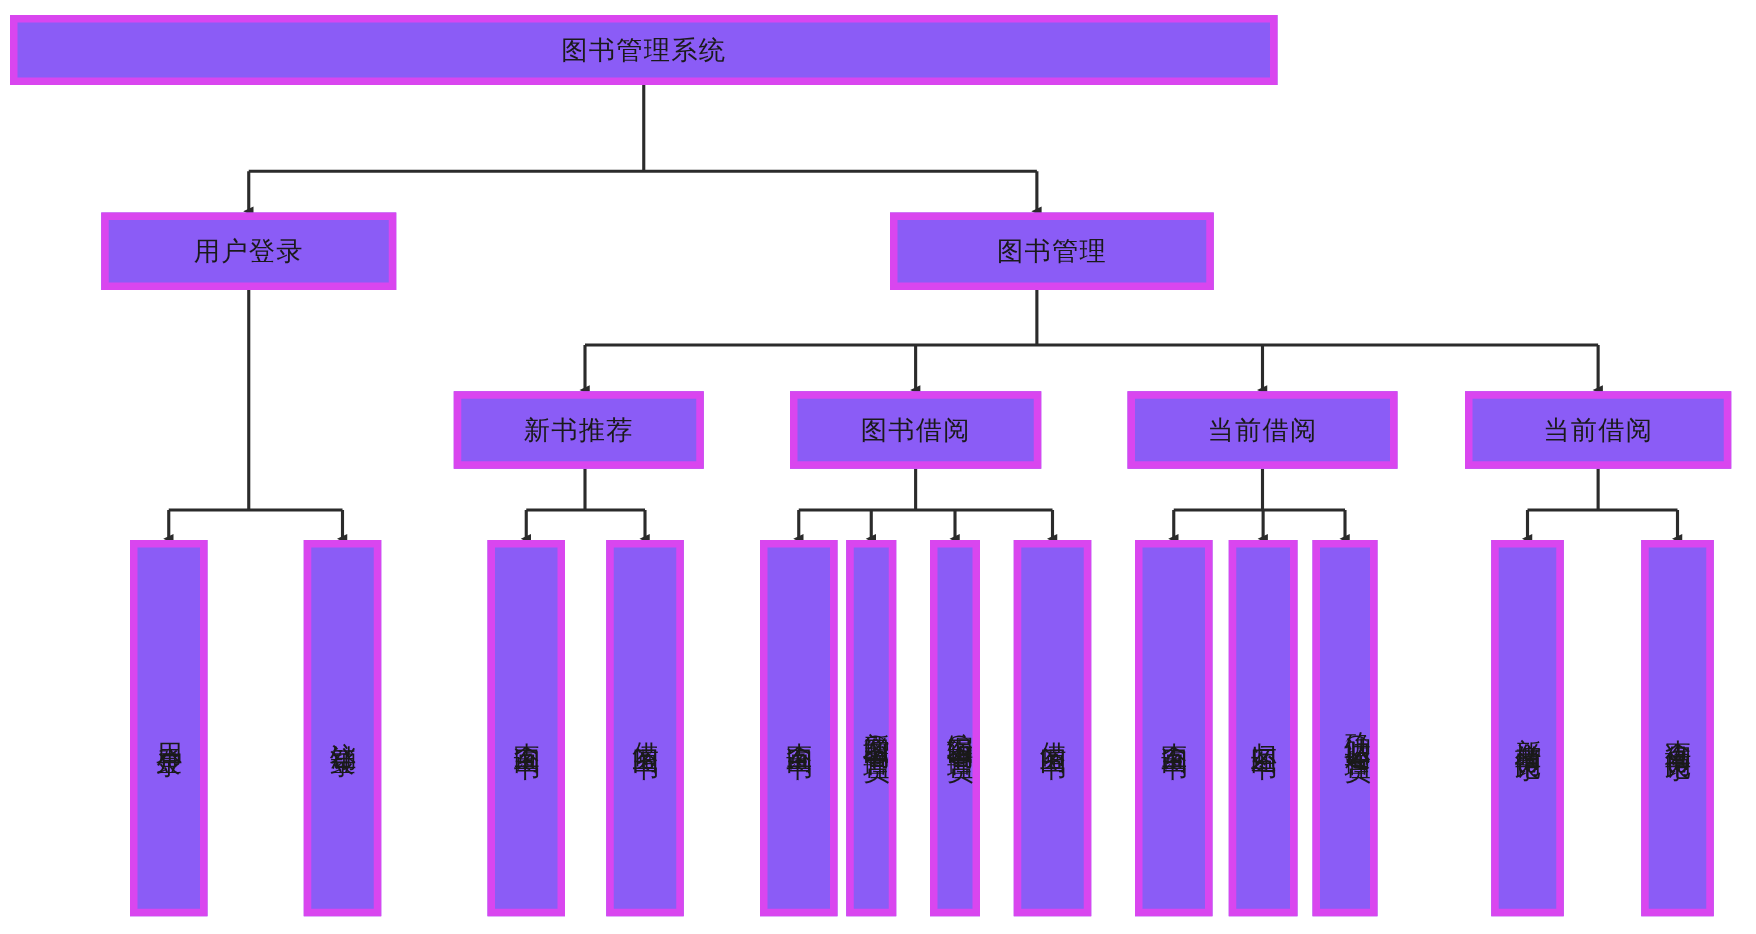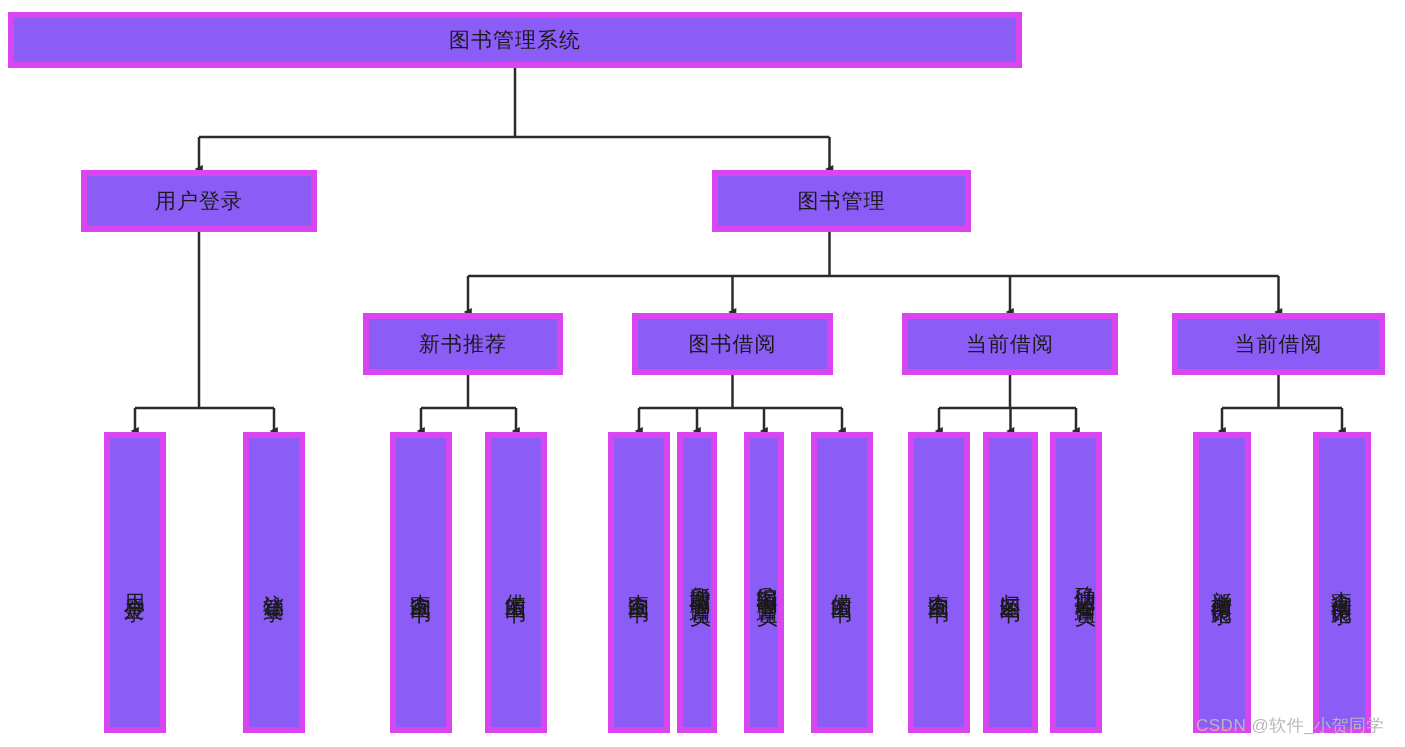--- a/index.html
+++ b/index.html
@@ -167,14 +167,13 @@
       <div class="node-box vertical align-top" style="left: 1050px; top: 432px; width: 52px; height: 301px;">
         <span class="node-label">确认归还（管理员）</span>
       </div>
       <div class="node-box vertical" style="left: 1193px; top: 432px; width: 58px; height: 301px;">
         <span class="node-label">新增借阅记录</span>
       </div>
       <div class="node-box vertical" style="left: 1313px; top: 432px; width: 58px; height: 301px;">
         <span class="node-label">查询借阅记录</span>
       </div>
     </div>
-  <div class="watermark" style="left:1196px; top:714px;">CSDN @软件_小贺同学</div>
 </div>
 
 </body></html>

